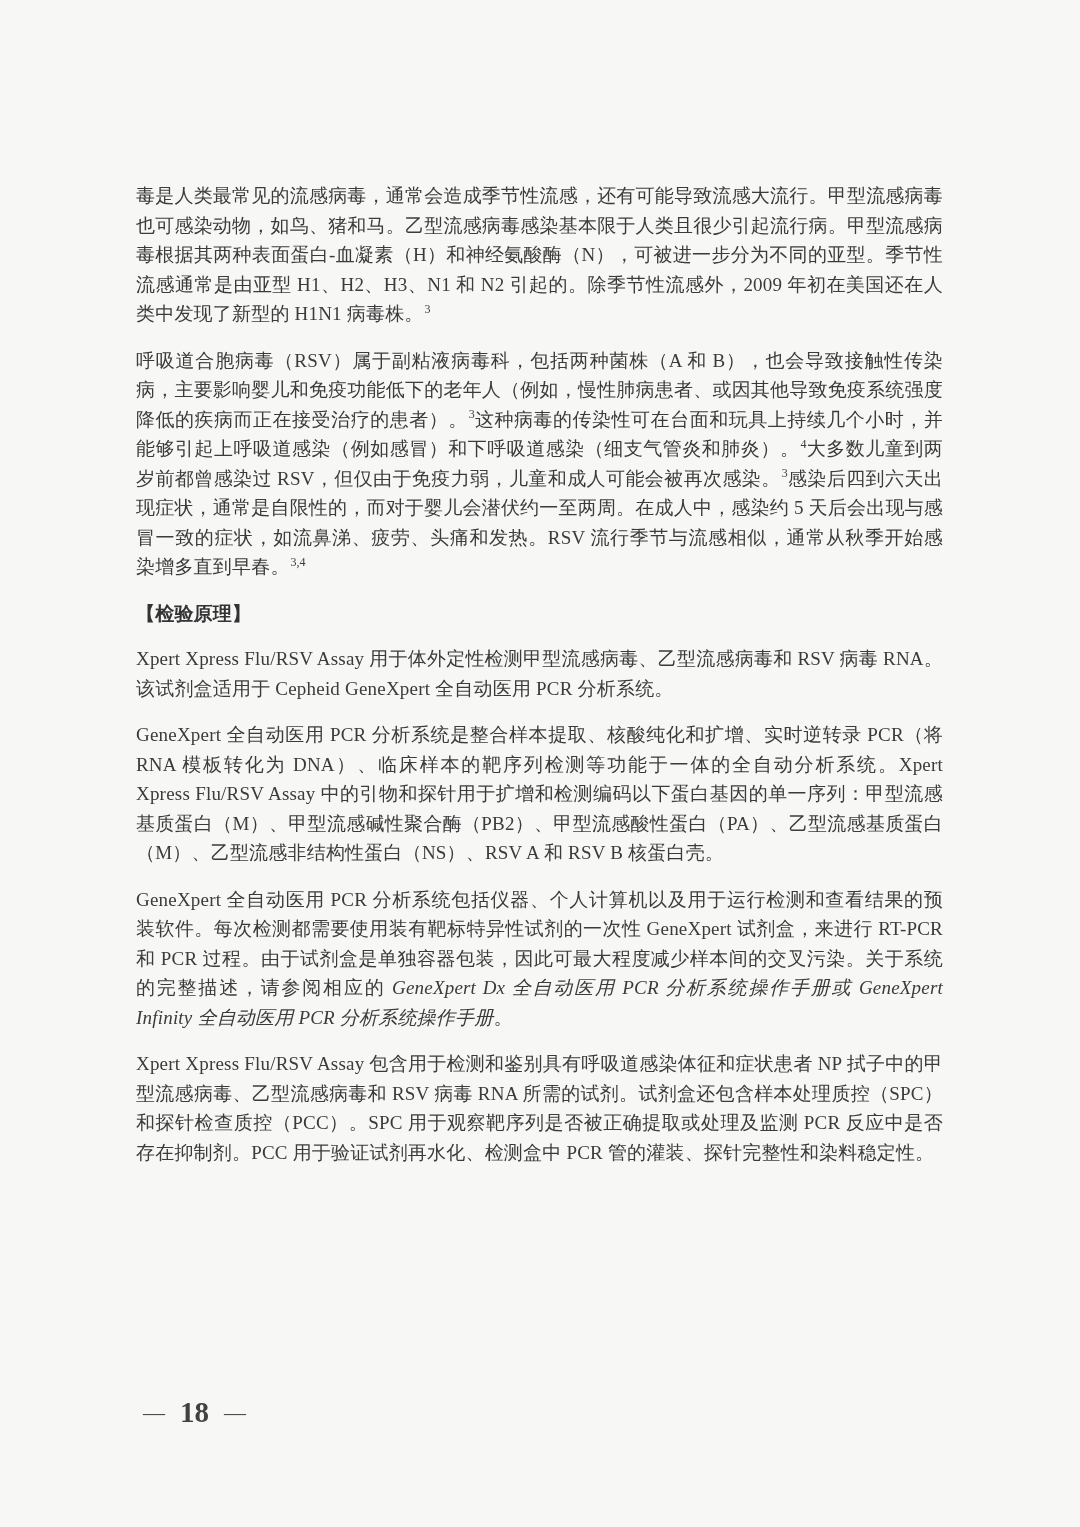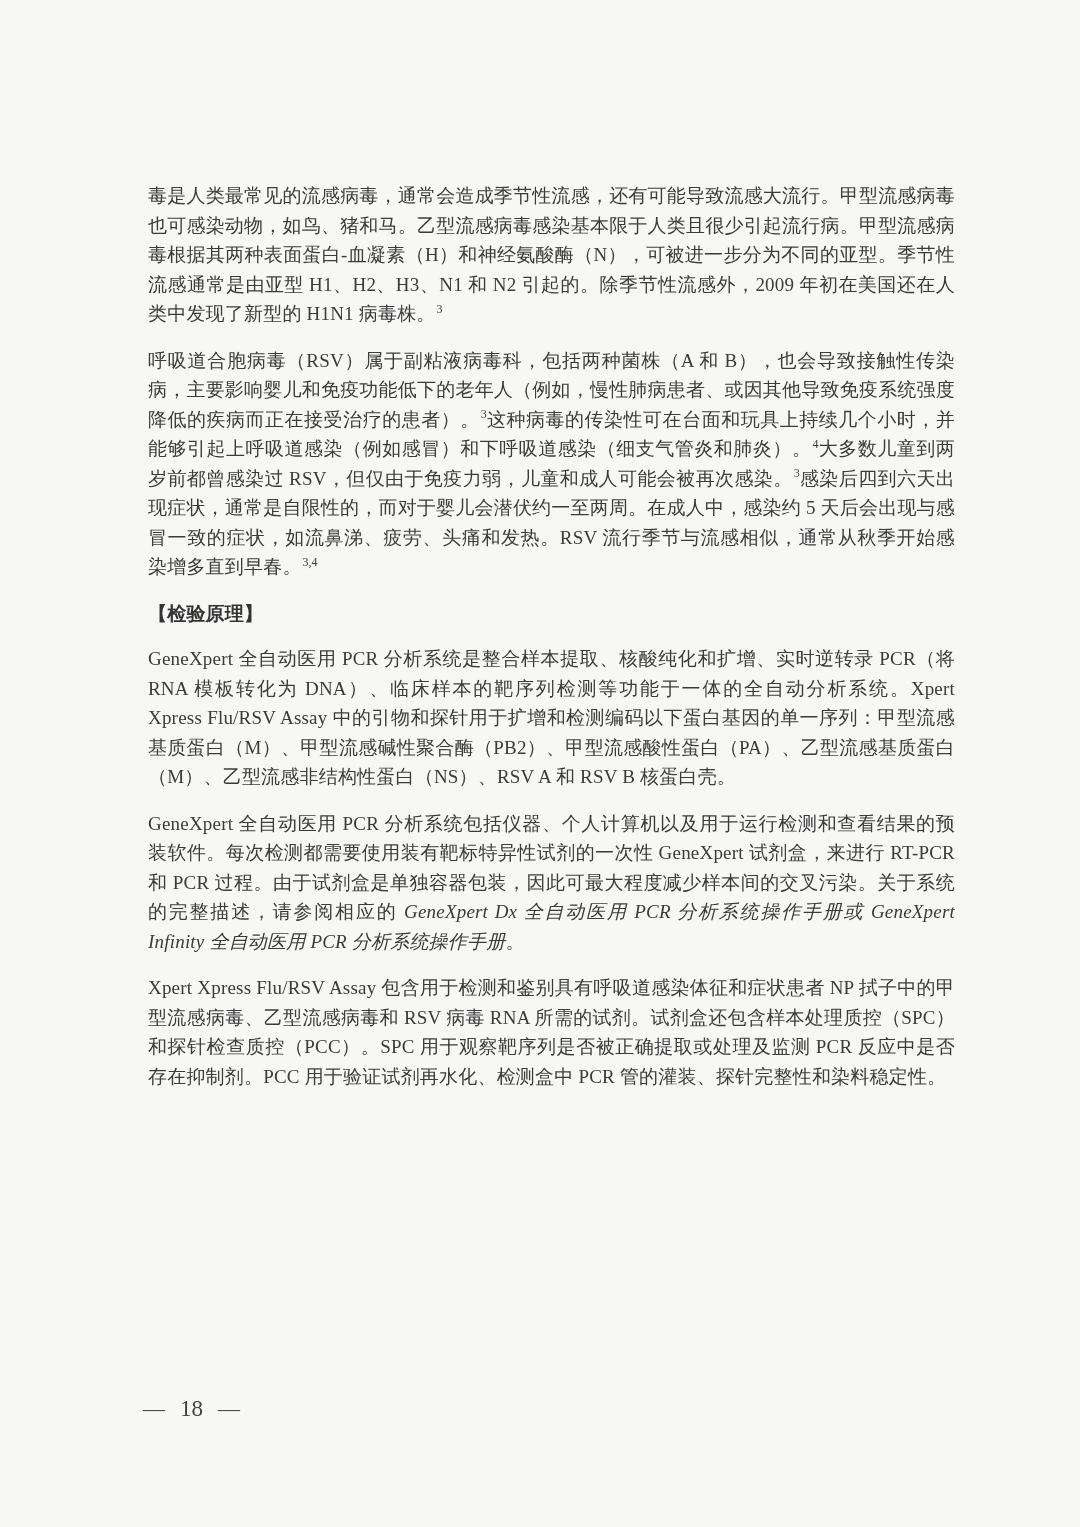--- a/index.html
+++ b/index.html
@@ -10,21 +10,21 @@
     position: relative;
     font-family: "Liberation Serif", "DejaVu Serif", serif;
     overflow: hidden;
   }
   .page {
     position: absolute;
     inset: 0;
   }
   .content {
     position: absolute;
-    left: 148px;
+    left: 136px;
     top: 181px;
     width: 807px;
     color: #3b3b3b;
     font-size: 19px;
     line-height: 29.5px;
     text-align: justify;
     letter-spacing: 0.2px;
   }
   .content p {
     margin: 0 0 17px 0;
@@ -50,37 +50,38 @@
     left: 143px;
     top: 1396px;
     color: #414141;
     font-size: 22px;
     display: flex;
     align-items: center;
   }
   .footer .dash { letter-spacing: 0; }
   .footer .num {
     margin: 0 15px;
-    font-size: 23px;
-    font-weight: 400;
+    font-size: 29px;
+    font-weight: 700;
   }
 </style>
 </head>
 <body>
 
 <div class="page">
   <div class="content">
 
     <p><span>毒是人类最常见的流感病毒，通常会造成季节性流感，还有可能导致流感大流行。甲型流感病毒也可感染动物，如鸟、猪和马。乙型流感病毒感染基本限于人类且很少引起流行病。甲型流感病毒根据其两种表面蛋白-血凝素（H）和神经氨酸酶（N），可被进一步分为不同的亚型。季节性流感通常是由亚型 H1、H2、H3、N1 和 N2 引起的。除季节性流感外，2009 年初在美国还在人类中发现了新型的 H1N1 病毒株。</span><sup class="fn">3</sup></p>
 
     <p><span>呼吸道合胞病毒（RSV）属于副粘液病毒科，包括两种菌株（A 和 B），也会导致接触性传染病，主要影响婴儿和免疫功能低下的老年人（例如，慢性肺病患者、或因其他导致免疫系统强度降低的疾病而正在接受治疗的患者）。</span><sup class="fn">3</sup><span>这种病毒的传染性可在台面和玩具上持续几个小时，并能够引起上呼吸道感染（例如感冒）和下呼吸道感染（细支气管炎和肺炎）。</span><sup class="fn">4</sup><span>大多数儿童到两岁前都曾感染过 RSV，但仅由于免疫力弱，儿童和成人可能会被再次感染。</span><sup class="fn">3</sup><span>感染后四到六天出现症状，通常是自限性的，而对于婴儿会潜伏约一至两周。在成人中，感染约 5 天后会出现与感冒一致的症状，如流鼻涕、疲劳、头痛和发热。RSV 流行季节与流感相似，通常从秋季开始感染增多直到早春。</span><sup class="fn">3,4</sup></p>
 
 
     <p class="heading">【检验原理】</p>
 
+    <p><span>Xpert Xpress Flu/RSV Assay 用于体外定性检测甲型流感病毒、乙型流感病毒和 RSV 病毒 RNA。该试剂盒适用于 Cepheid GeneXpert 全自动医用 PCR 分析系统。</span></p>
 
     <p><span>GeneXpert 全自动医用 PCR 分析系统是整合样本提取、核酸纯化和扩增、实时逆转录 PCR（将 RNA 模板转化为 DNA）、临床样本的靶序列检测等功能于一体的全自动分析系统。Xpert Xpress Flu/RSV Assay 中的引物和探针用于扩增和检测编码以下蛋白基因的单一序列：甲型流感基质蛋白（M）、甲型流感碱性聚合酶（PB2）、甲型流感酸性蛋白（PA）、乙型流感基质蛋白（M）、乙型流感非结构性蛋白（NS）、RSV A 和 RSV B 核蛋白壳。</span></p>
 
     <p><span>GeneXpert 全自动医用 PCR 分析系统包括仪器、个人计算机以及用于运行检测和查看结果的预装软件。每次检测都需要使用装有靶标特异性试剂的一次性 GeneXpert 试剂盒，来进行 RT-PCR 和 PCR 过程。由于试剂盒是单独容器包装，因此可最大程度减少样本间的交叉污染。关于系统的完整描述，请参阅相应的 </span><span class="italic">GeneXpert Dx 全自动医用 PCR 分析系统操作手册</span><span class="italic">或 </span><span class="italic">GeneXpert Infinity 全自动医用 PCR 分析系统操作手册</span><span>。</span></p>
 
     <p><span>Xpert Xpress Flu/RSV Assay 包含用于检测和鉴别具有呼吸道感染体征和症状患者 NP 拭子中的甲型流感病毒、乙型流感病毒和 RSV 病毒 RNA 所需的试剂。试剂盒还包含样本处理质控（SPC）和探针检查质控（PCC）。SPC 用于观察靶序列是否被正确提取或处理及监测 PCR 反应中是否存在抑制剂。PCC 用于验证试剂再水化、检测盒中 PCR 管的灌装、探针完整性和染料稳定性。</span></p>
 
 
   </div>
 

